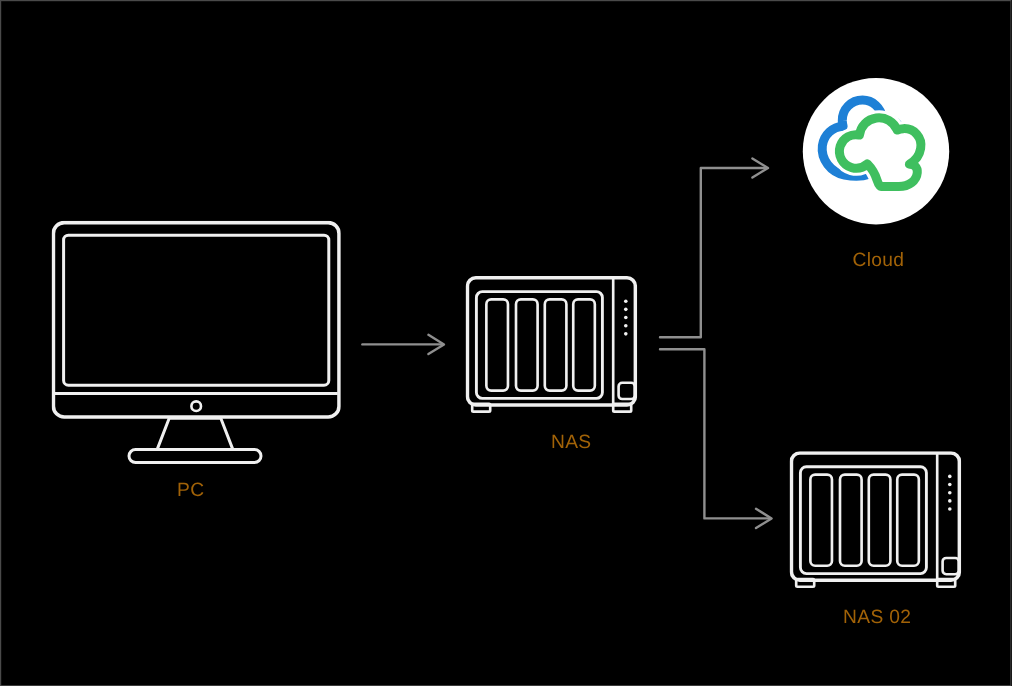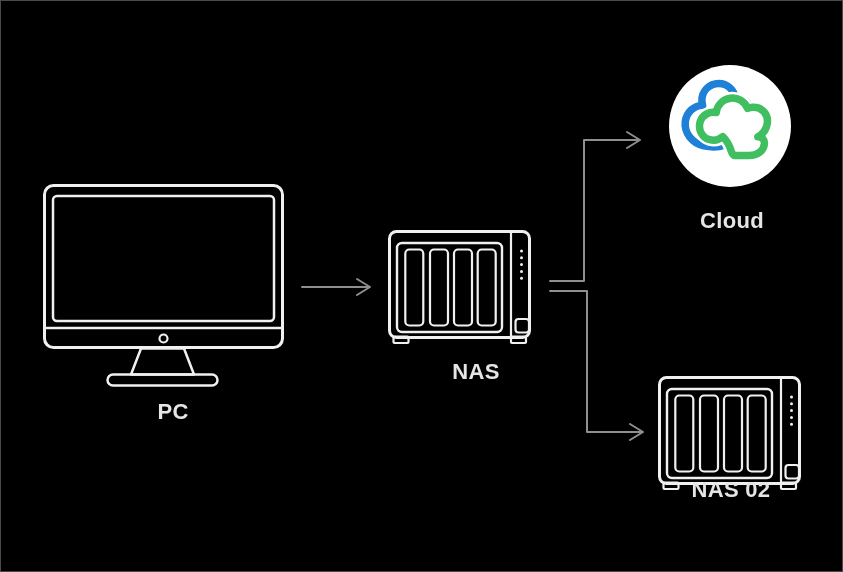--- a/index.html
+++ b/index.html
@@ -8,23 +8,23 @@
     width:843px;height:572px;
     background:#000;
     border:1px solid #4a4a4a;
     box-sizing:border-box;
     overflow:hidden;
     font-family:"Liberation Sans", sans-serif;
   }
   .abs{position:absolute;}
   .node-label{
     position:absolute;
-    color:#e5e5e5;
-    font-size:22px;
-    font-weight:700;
+    color:#a16207;
+    font-size:16px;
+    font-weight:400;
     letter-spacing:.3px;
     line-height:1;
     white-space:nowrap;
     transform:translateX(-50%);
   }
   svg{display:block;}
   .defs-holder{position:absolute;width:0;height:0;overflow:hidden;}
 </style>
 </head>
 <body>
@@ -73,21 +73,21 @@
   <svg class="abs" style="left:42px;top:183px" width="241" height="203" viewBox="0 0 241 203">
     <g fill="none" stroke-linejoin="round" stroke="#f0f0f0">
       <rect x="1.5" y="1.5" width="238" height="162" rx="9" stroke-width="3"></rect>
       <rect x="10" y="12" width="221" height="125" rx="4" stroke-width="2.5"></rect>
       <line x1="2.5" y1="144" x2="238.5" y2="144" stroke-width="2.5"></line>
       <circle cx="120.5" cy="154.5" r="4" stroke-width="2.2"></circle>
       <path d="M98 164.5 L141 164.5 L151 190.5 L88 190.5 Z" stroke-width="2.5"></path>
       <rect x="64.5" y="190.5" width="110" height="11" rx="5.5" stroke-width="2.5"></rect>
     </g>
   </svg>
-  <div class="node-label" style="left:172px;top:400px">PC</div>
+  <div class="node-label" style="left:158px;top:400px">PC</div>
 
   <svg class="abs" style="left:387px;top:229px" width="143" height="115" viewBox="0 0 143 115">
     <use href="#nas-shape" stroke="#f0f0f0"></use>
   </svg>
   <div class="node-label" style="left:475px;top:360px">NAS</div>
 
   <svg class="abs" style="left:667px;top:63px" width="124" height="124" viewBox="0 0 124 124">
     <circle cx="62" cy="62" r="61" fill="#ffffff"></circle>
     <path fill="none" stroke-width="7.5" stroke-linecap="round" stroke-linejoin="round" d="M84 47
              C82 39 75 33.8 67.5 34.6
@@ -124,15 +124,15 @@
              C29.7 65.6 34.2 73.7 41.7 75.7
              C46.5 77 51.3 75.8 54.8 72.6
              C58.6 76.4 61.4 81.4 62.9 86.2
              C63.8 89 64.9 91.5 66.5 91.5" stroke="#3fbf5f"></path>
   </svg>
   <div class="node-label" style="left:731px;top:209px">Cloud</div>
 
   <svg class="abs" style="left:657px;top:375px" width="143" height="115" viewBox="0 0 143 115">
     <use href="#nas-shape" stroke="#f0f0f0"></use>
   </svg>
-  <div class="node-label" style="left:730px;top:478px">NAS 02</div>
+  <div class="node-label" style="left:730px;top:506px">NAS 02</div>
 
 </div>
 
 </body></html>

